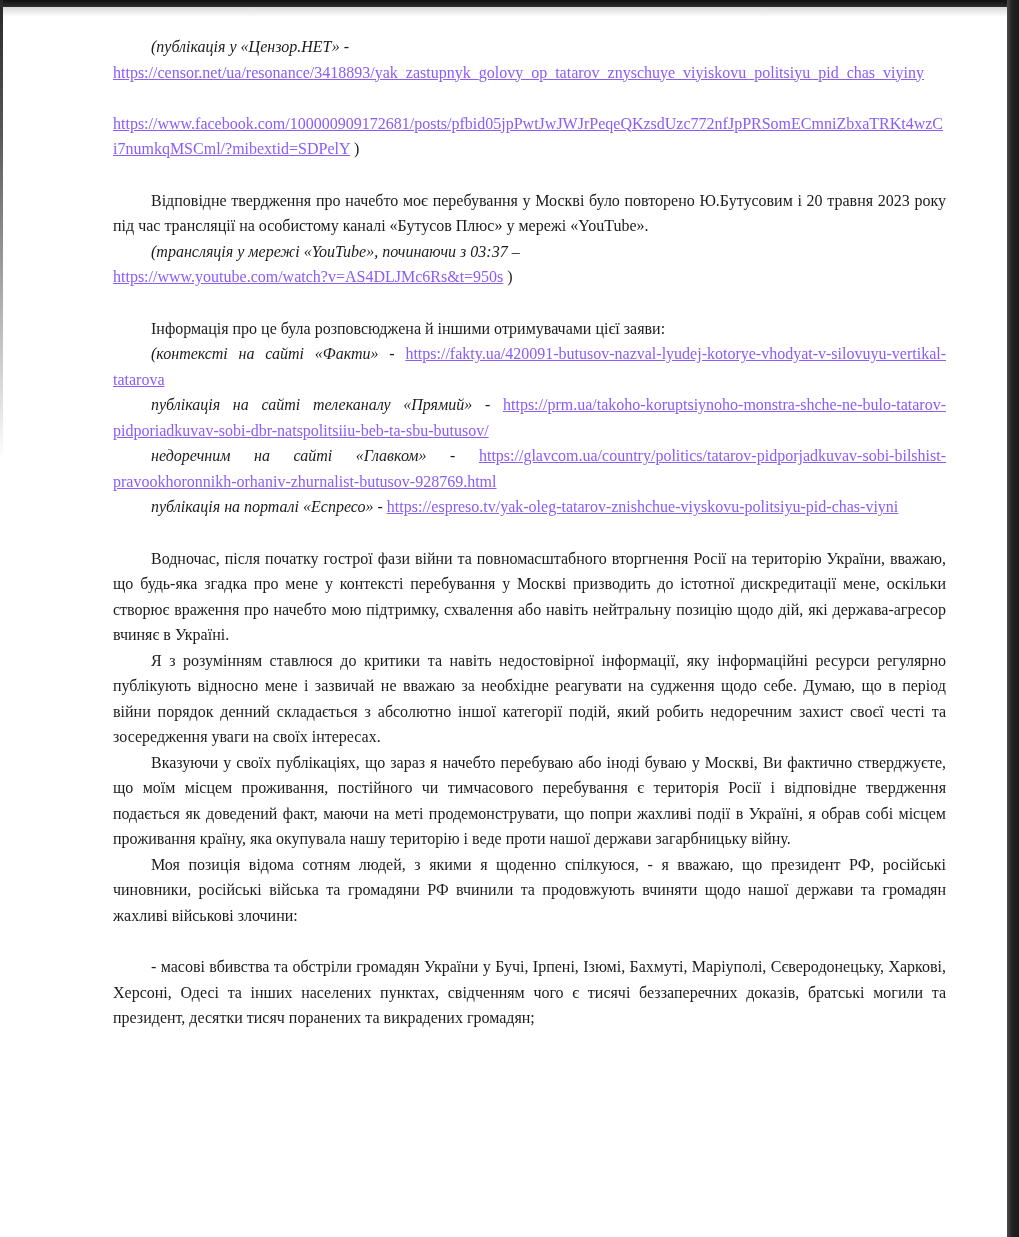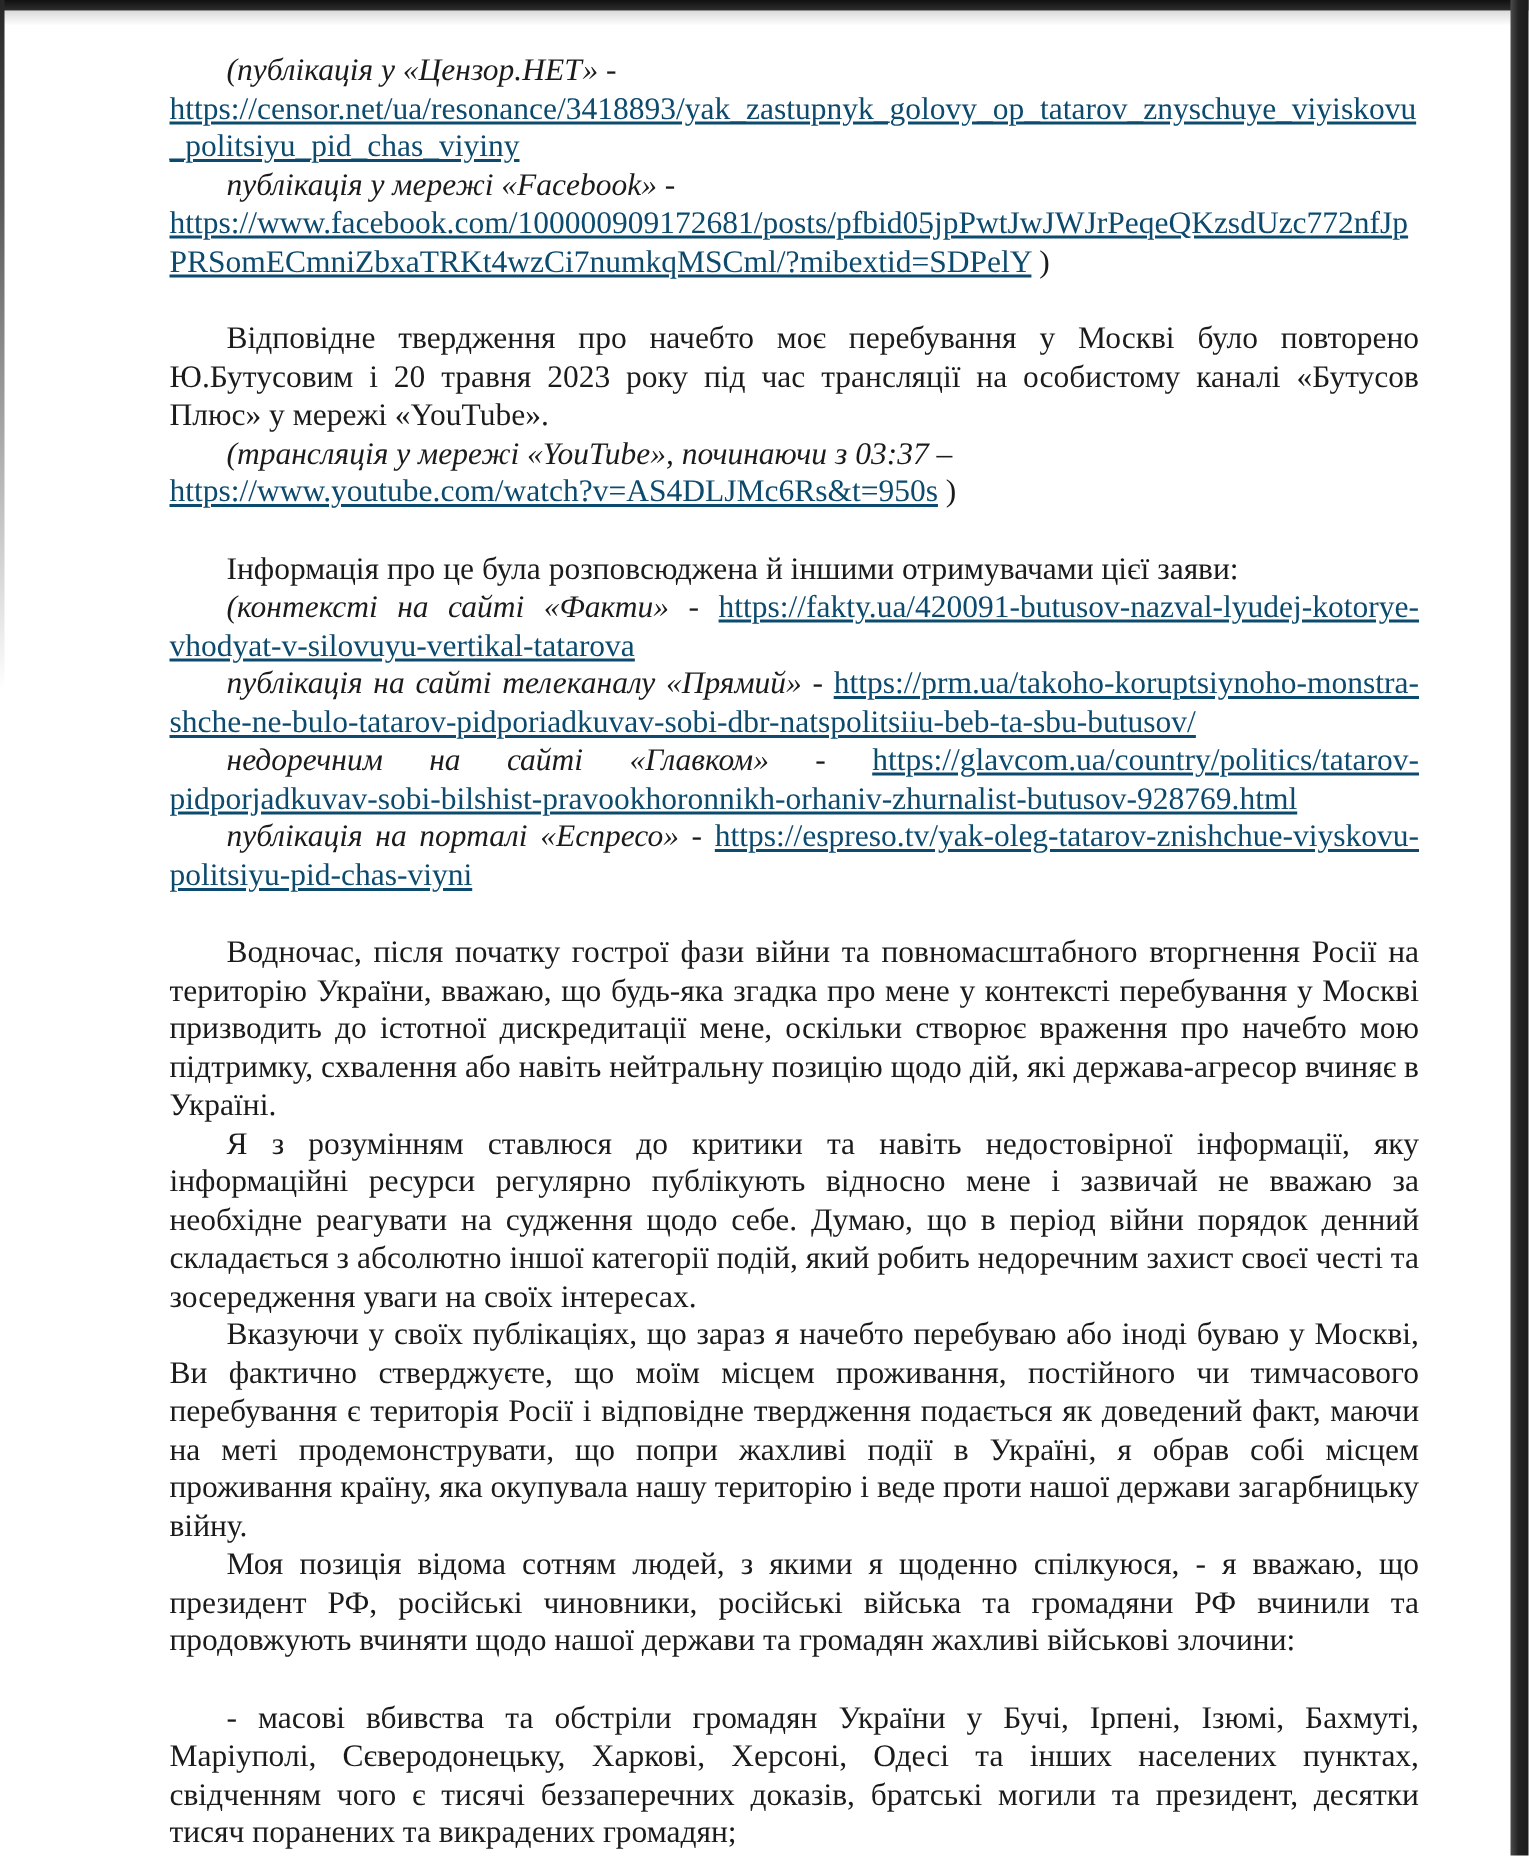--- a/index.html
+++ b/index.html
@@ -38,51 +38,51 @@
     width: 3px; height: 460px;
     background: linear-gradient(#262626 0%, #5a5a5a 30%, rgba(120,120,120,0) 100%);
     z-index: 6;
   }
   
   .page {
     position: absolute;
     top: 34px;
     left: 113px;
     width: 833px;
-    font-size: 21px;
+    font-size: 16px;
     line-height: 25.5px;
     color: #1b1b1b;
     text-align: justify;
   }
   .page p {
     margin: 0;
     text-indent: 38px;
   }
   .spacer { height: 26px; }
   .ital { font-style: italic; }
   .lnk {
-    color: #0c4a6e;
+    color: #8b5cf6;
     text-decoration: underline;
     cursor: pointer;
   }
   .brk { word-break: break-all; }
 </style>
 </head>
 <body>
 
 <div class="scan-top-bar"></div>
 <div class="scan-top-fade"></div>
 <div class="scan-right-bar"></div>
 <div class="scan-left-line"></div>
 
 <div class="page">
 
   <p><span class="ital">(публікація у «Цензор.НЕТ» -</span><br><span class="lnk brk">https://censor.net/ua/resonance/3418893/yak_zastupnyk_golovy_op_tatarov_znyschuye_viyiskovu_politsiyu_pid_chas_viyiny</span></p>
 
-  <p><span class="ital">публікація у мережі «Facebook» -</span><br><span class="lnk brk">https://www.facebook.com/100000909172681/posts/pfbid05jpPwtJwJWJrPeqeQKzsdUzc772nfJpPRSomECmniZbxaTRKt4wzCi7numkqMSCml/?mibextid=SDPelY</span><span> )</span></p>
+  <p><br><span class="lnk brk">https://www.facebook.com/100000909172681/posts/pfbid05jpPwtJwJWJrPeqeQKzsdUzc772nfJpPRSomECmniZbxaTRKt4wzCi7numkqMSCml/?mibextid=SDPelY</span><span> )</span></p>
 
   <div class="spacer"></div>
 
   <p>Відповідне твердження про начебто моє перебування у Москві було повторено Ю.Бутусовим і 20 травня 2023 року під час трансляції на особистому каналі «Бутусов Плюс» у мережі «YouTube».</p>
 
   <p><span class="ital">(трансляція у мережі «YouTube», починаючи з 03:37 –</span><br><span class="lnk">https://www.youtube.com/watch?v=AS4DLJMc6Rs&amp;t=950s</span><span> )</span></p>
 
   <div class="spacer"></div>
 
   <p>Інформація про це була розповсюджена й іншими отримувачами цієї заяви:</p>

